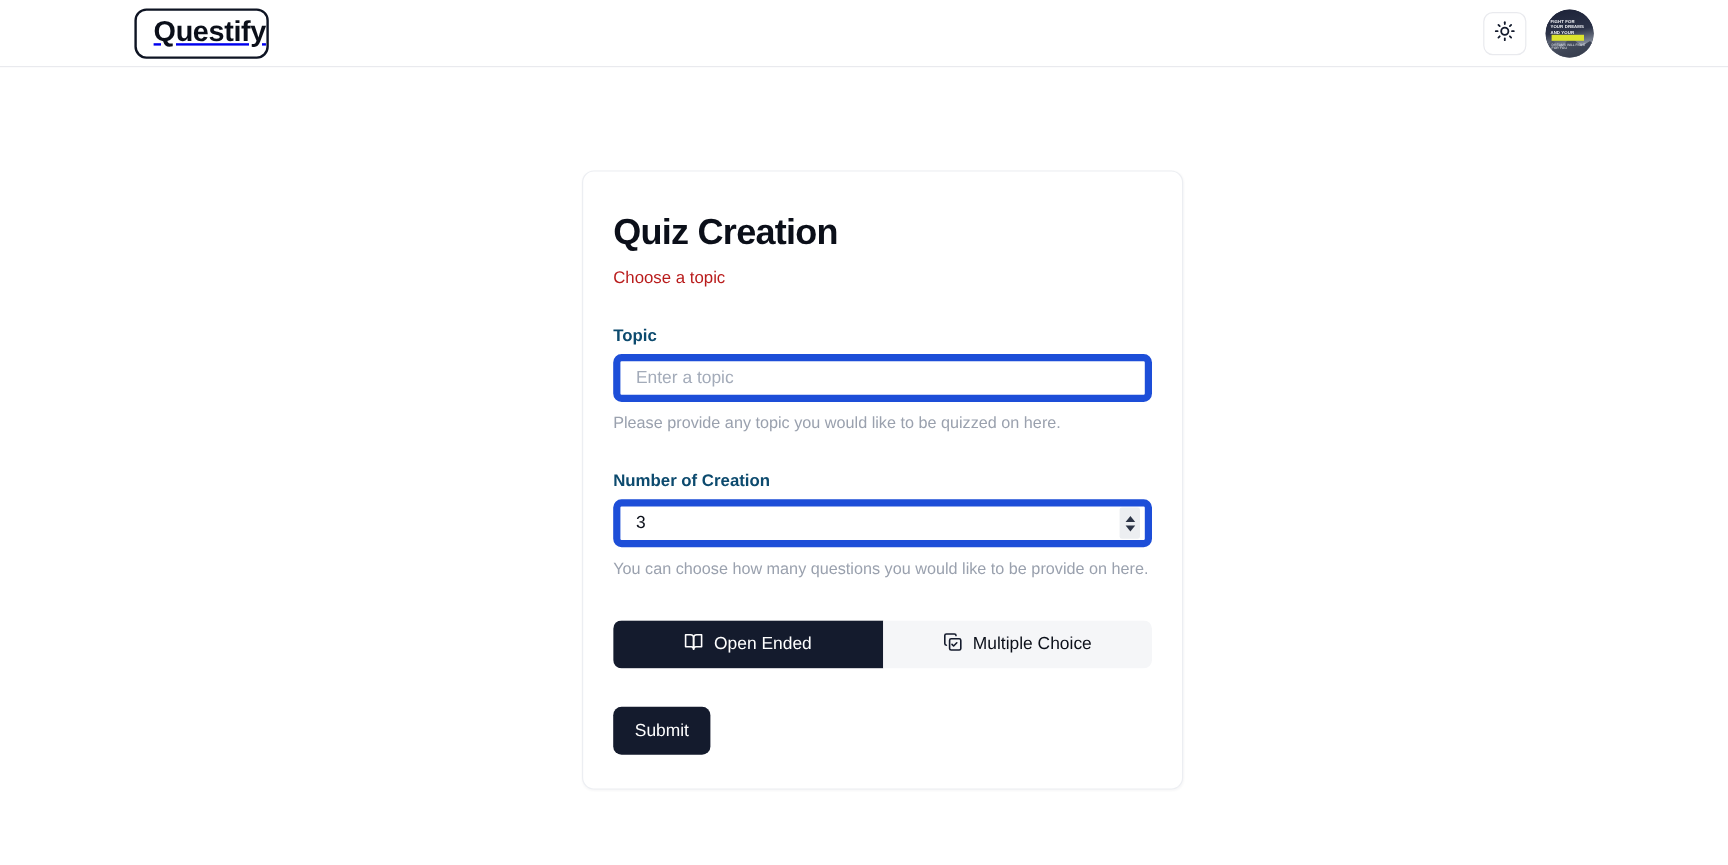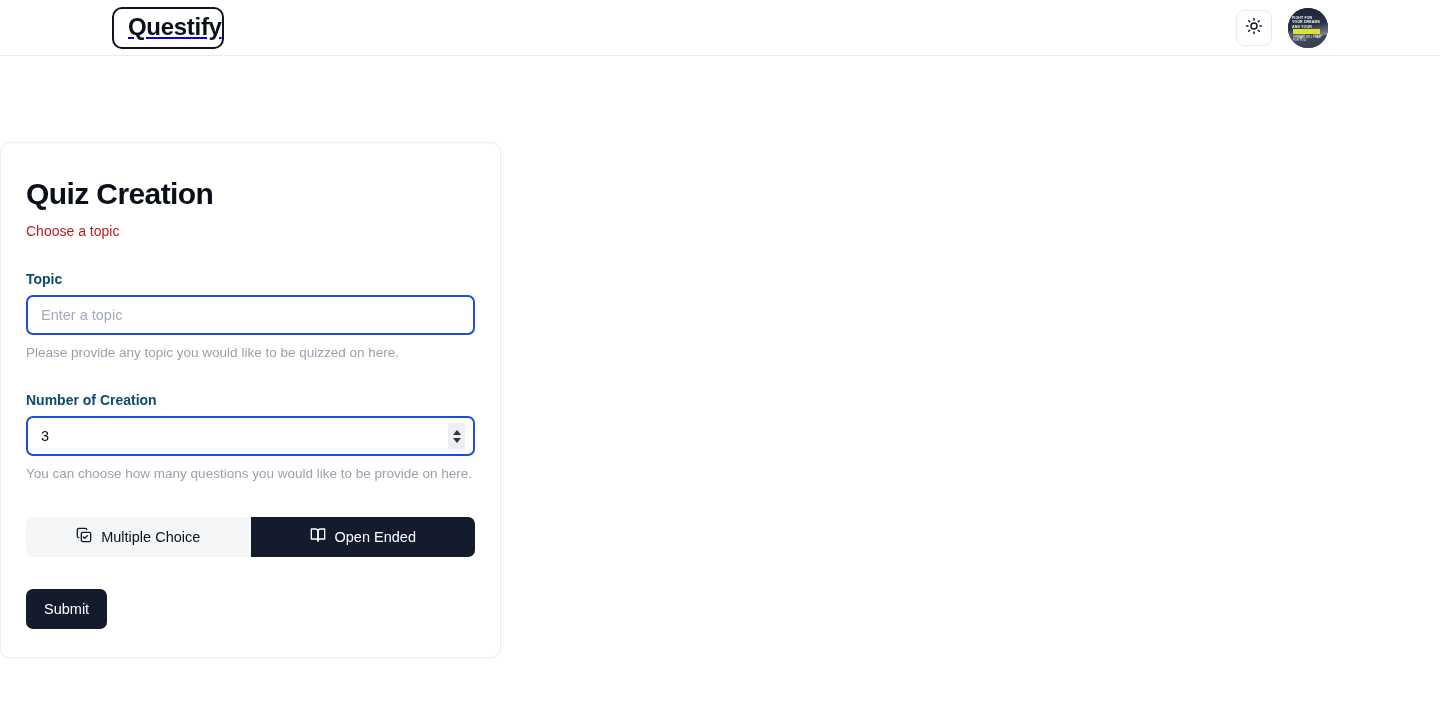--- a/index.html
+++ b/index.html
@@ -106,20 +106,22 @@
     line-height: 3.4px;
     text-transform: uppercase;
   }
 
   
   .main {
     width: 100%;
     height: calc(721px - 57px);
     display: flex;
     align-items: flex-start;
+    justify-content: center;
+    padding-left: 31px;
   }
   .card {
     margin-top: 86px;
     width: 501px;
     background: #ffffff;
     border: 1px solid #eceef2;
     border-radius: 10px;
     padding: 24px 25px 28px 25px;
     box-shadow: 0 1px 2px rgba(16,24,40,.04);
   }
@@ -143,21 +145,21 @@
     display: block;
     font-size: 14px;
     font-weight: bold;
     color: #0c4a6e;
     margin-bottom: 8px;
   }
   .input-wrap { position: relative; }
   .text-input {
     width: 100%;
     height: 40px;
-    border: 2px solid #1d4ed8;
+    border: 6px solid #1d4ed8;
     border-radius: 7px;
     background: #ffffff;
     padding: 0 13px;
     font-size: 14.5px;
     color: #0b0f19;
     font-family: "Liberation Sans", sans-serif;
     outline: none;
   }
   .text-input::placeholder { color: #a3abb9; }
   .number-input {
@@ -306,39 +308,39 @@
           <span class="spin-up"></span>
           <span class="spin-down"></span>
         </span>
       </div>
       <div class="helper">You can choose how many questions you would like to be provide on here.</div>
     </div>
 
     
     <div class="segmented">
 
+      <button class="seg-btn active">
+        <span>
+          <svg width="16" height="16" viewBox="0 0 24 24" fill="none" stroke="#ffffff" stroke-width="2" stroke-linecap="round" stroke-linejoin="round">
+            <path d="M2 3h6a4 4 0 0 1 4 4v14a3 3 0 0 0-3-3H2z"></path>
+            <path d="M22 3h-6a4 4 0 0 0-4 4v14a3 3 0 0 1 3-3h7z"></path>
+          </svg>
+        </span>
+        <span>Open Ended</span>
+      </button>
+
       <button class="seg-btn inactive">
         <span>
           <svg width="16" height="16" viewBox="0 0 24 24" fill="none" stroke="#141b2d" stroke-width="2" stroke-linecap="round" stroke-linejoin="round">
             <path d="M4 16c-1.1 0-2-.9-2-2V4c0-1.1.9-2 2-2h10c1.1 0 2 .9 2 2"></path>
             <rect x="8" y="8" width="14" height="14" rx="2" ry="2"></rect>
             <path d="m11 15 2 2 4-4"></path>
           </svg>
         </span>
         <span>Multiple Choice</span>
       </button>
 
-      <button class="seg-btn active">
-        <span>
-          <svg width="16" height="16" viewBox="0 0 24 24" fill="none" stroke="#ffffff" stroke-width="2" stroke-linecap="round" stroke-linejoin="round">
-            <path d="M2 3h6a4 4 0 0 1 4 4v14a3 3 0 0 0-3-3H2z"></path>
-            <path d="M22 3h-6a4 4 0 0 0-4 4v14a3 3 0 0 1 3-3h7z"></path>
-          </svg>
-        </span>
-        <span>Open Ended</span>
-      </button>
-
     </div>
 
     <button class="submit-btn">Submit</button>
 
   </div>
 </div>
 
 </body></html>

